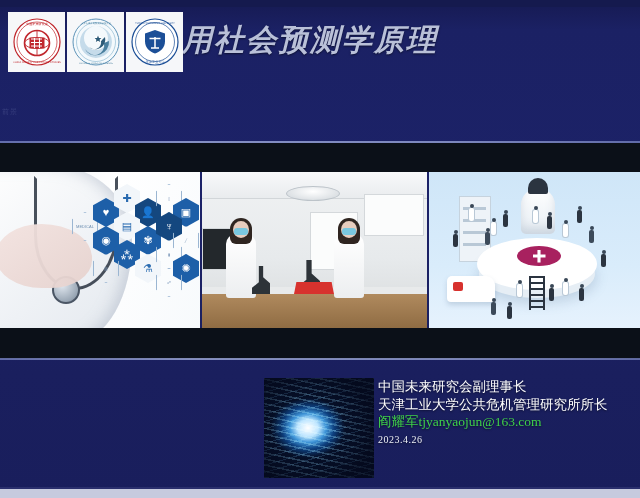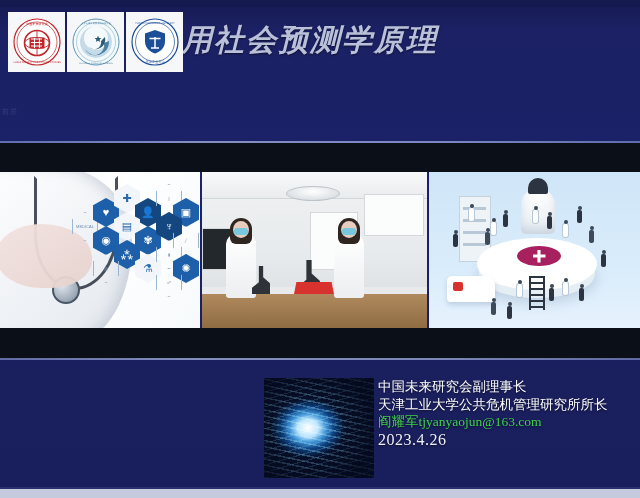--- a/index.html
+++ b/index.html
@@ -339,21 +339,21 @@
     color: #ffffff;
     font-size: 13.5px;
     line-height: 17.5px;
     white-space: nowrap;
     text-shadow: 0 1px 2px rgba(0,0,0,.55);
     font-family: Liberation Serif, serif;
   }
   .credits .line { display:block; }
   .credits .contact { color:#3fd14a; letter-spacing:0; }
   .credits .contact .nm { color:#3fd14a; }
-  .credits .date { color:#eef0f8; font-size:16px; letter-spacing:.5px; }
+  .credits .date { color:#eef0f8; font-size:10px; letter-spacing:.5px; }
 </style>
 </head>
 <body>
 
 <div id="slide">
 
   <div class="bg-base"></div>
   <div class="top-strip"></div>
 
   <div class="logos">

